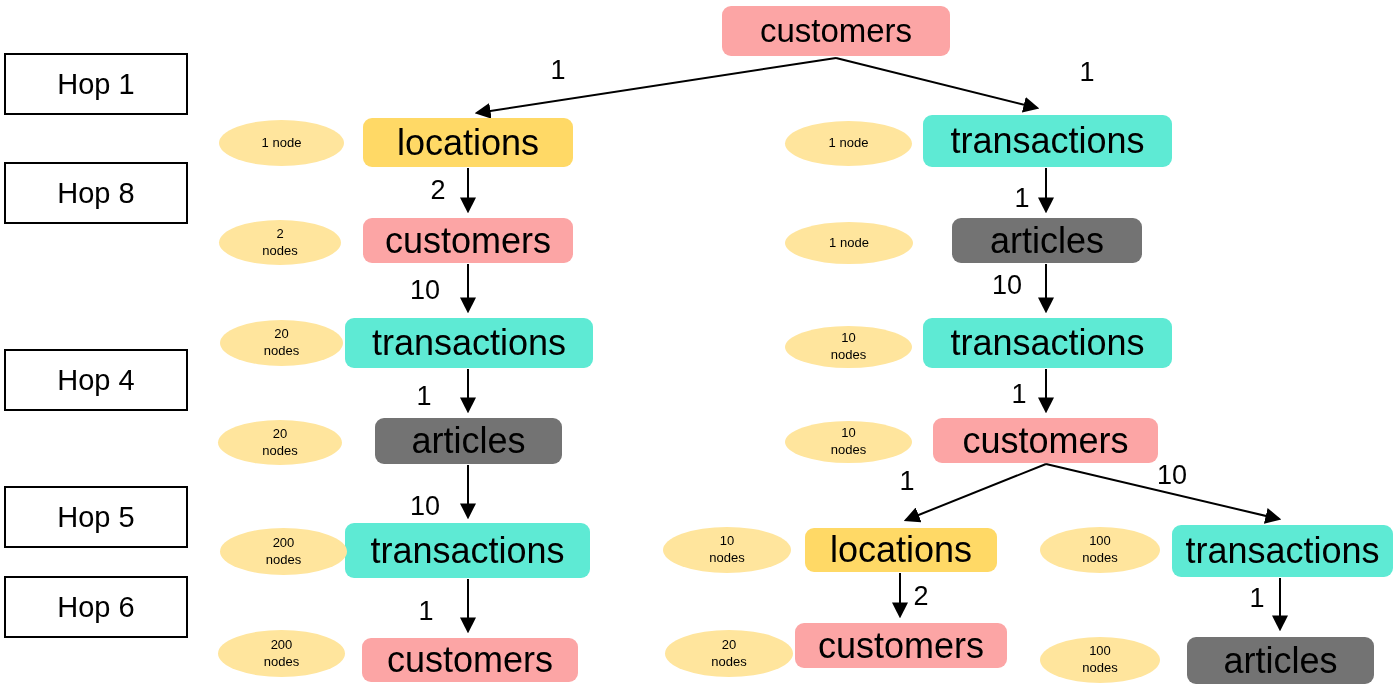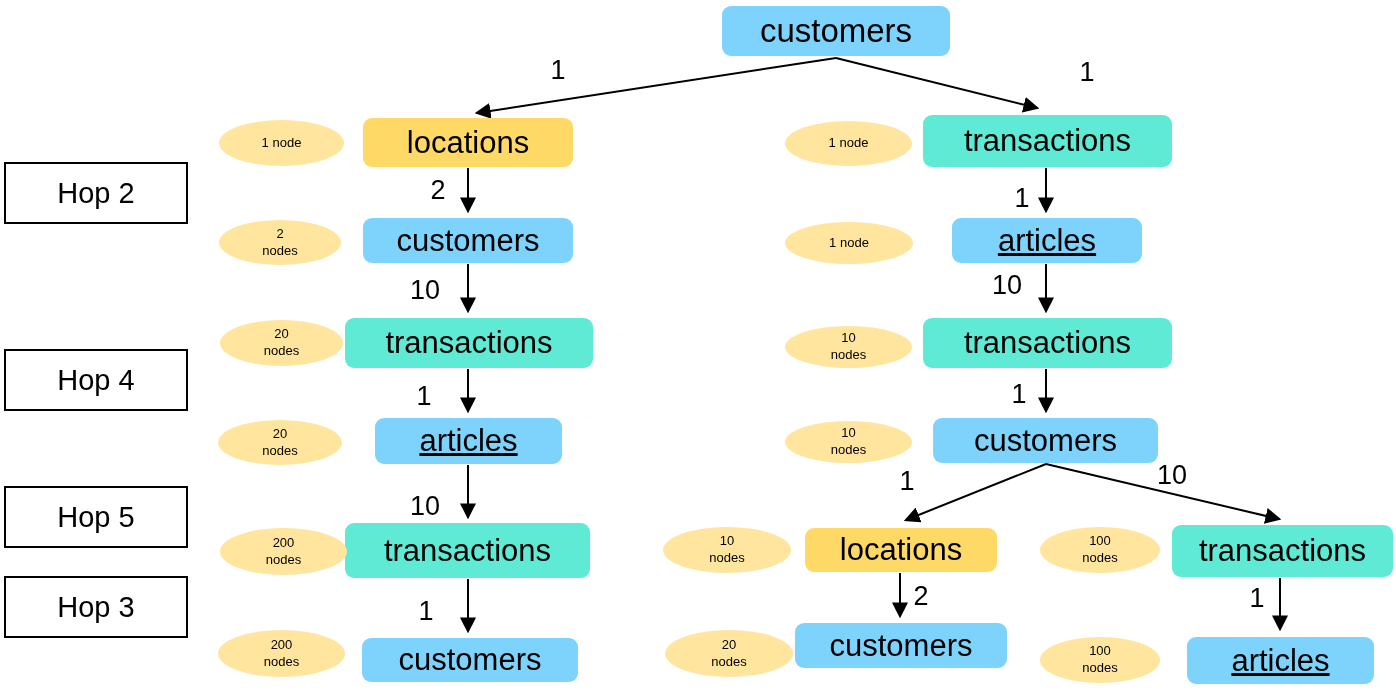--- a/index.html
+++ b/index.html
@@ -9,27 +9,27 @@
   }
   .hop{
     position:absolute;left:4px;width:184px;height:62px;
     background:#ffffff;border:2px solid #000;box-sizing:border-box;
     display:flex;align-items:center;justify-content:center;
     font-size:29px;
   }
   .node{
     position:absolute;border-radius:9px;
     display:flex;align-items:center;justify-content:center;
-    font-size:31px;white-space:nowrap;
+    font-size:36px;white-space:nowrap;
   }
   .node.root{font-size:33px;}
-  .t-customers{background:#7dd3fc;}
+  .t-customers{background:#fca5a5;}
   .t-locations{background:#ffd966;}
   .t-transactions{background:#5eead4;}
-  .t-articles{background:#7dd3fc;text-decoration:underline;}
+  .t-articles{background:#737373;}
   .count{
     position:absolute;background:#ffe59d;border-radius:50%;
     display:flex;flex-direction:column;align-items:center;justify-content:center;
     font-size:13px;line-height:1.3;text-align:center;
   }
   .elabel{
     position:absolute;transform:translate(-50%,-50%);
     font-size:27px;
   }
   svg.arrows{position:absolute;left:0;top:0;width:1396px;height:695px;}
@@ -55,24 +55,25 @@
     <line x1="468" y1="579" x2="468" y2="631" marker-end="url(#ah)"></line>
     <line x1="1046" y1="168" x2="1046" y2="211" marker-end="url(#ah)"></line>
     <line x1="1046" y1="264" x2="1046" y2="311" marker-end="url(#ah)"></line>
     <line x1="1046" y1="369" x2="1046" y2="411" marker-end="url(#ah)"></line>
     <line x1="1046" y1="464" x2="906" y2="520" marker-end="url(#ah)"></line>
     <line x1="1046" y1="464" x2="1279" y2="519" marker-end="url(#ah)"></line>
     <line x1="900" y1="573" x2="900" y2="616" marker-end="url(#ah)"></line>
     <line x1="1280" y1="578" x2="1280" y2="629" marker-end="url(#ah)"></line>
   </svg>
 
-  <div class="hop" style="top:162px">Hop 2</div>
+  <div class="hop" style="top:53px">Hop 1</div>
+  <div class="hop" style="top:162px">Hop 8</div>
   <div class="hop" style="top:349px">Hop 4</div>
   <div class="hop" style="top:486px">Hop 5</div>
-  <div class="hop" style="top:576px">Hop 3</div>
+  <div class="hop" style="top:576px">Hop 6</div>
 
   <div class="node root t-customers" style="left:722px;top:6px;width:228px;height:50px">customers</div>
 
   <div class="node t-locations" style="left:363px;top:118px;width:210px;height:49px">locations</div>
   <div class="node t-customers" style="left:363px;top:218px;width:210px;height:45px">customers</div>
   <div class="node t-transactions" style="left:345px;top:318px;width:248px;height:50px">transactions</div>
   <div class="node t-articles" style="left:375px;top:418px;width:187px;height:46px">articles</div>
   <div class="node t-transactions" style="left:345px;top:523px;width:245px;height:55px">transactions</div>
   <div class="node t-customers" style="left:362px;top:638px;width:216px;height:44px">customers</div>
 

